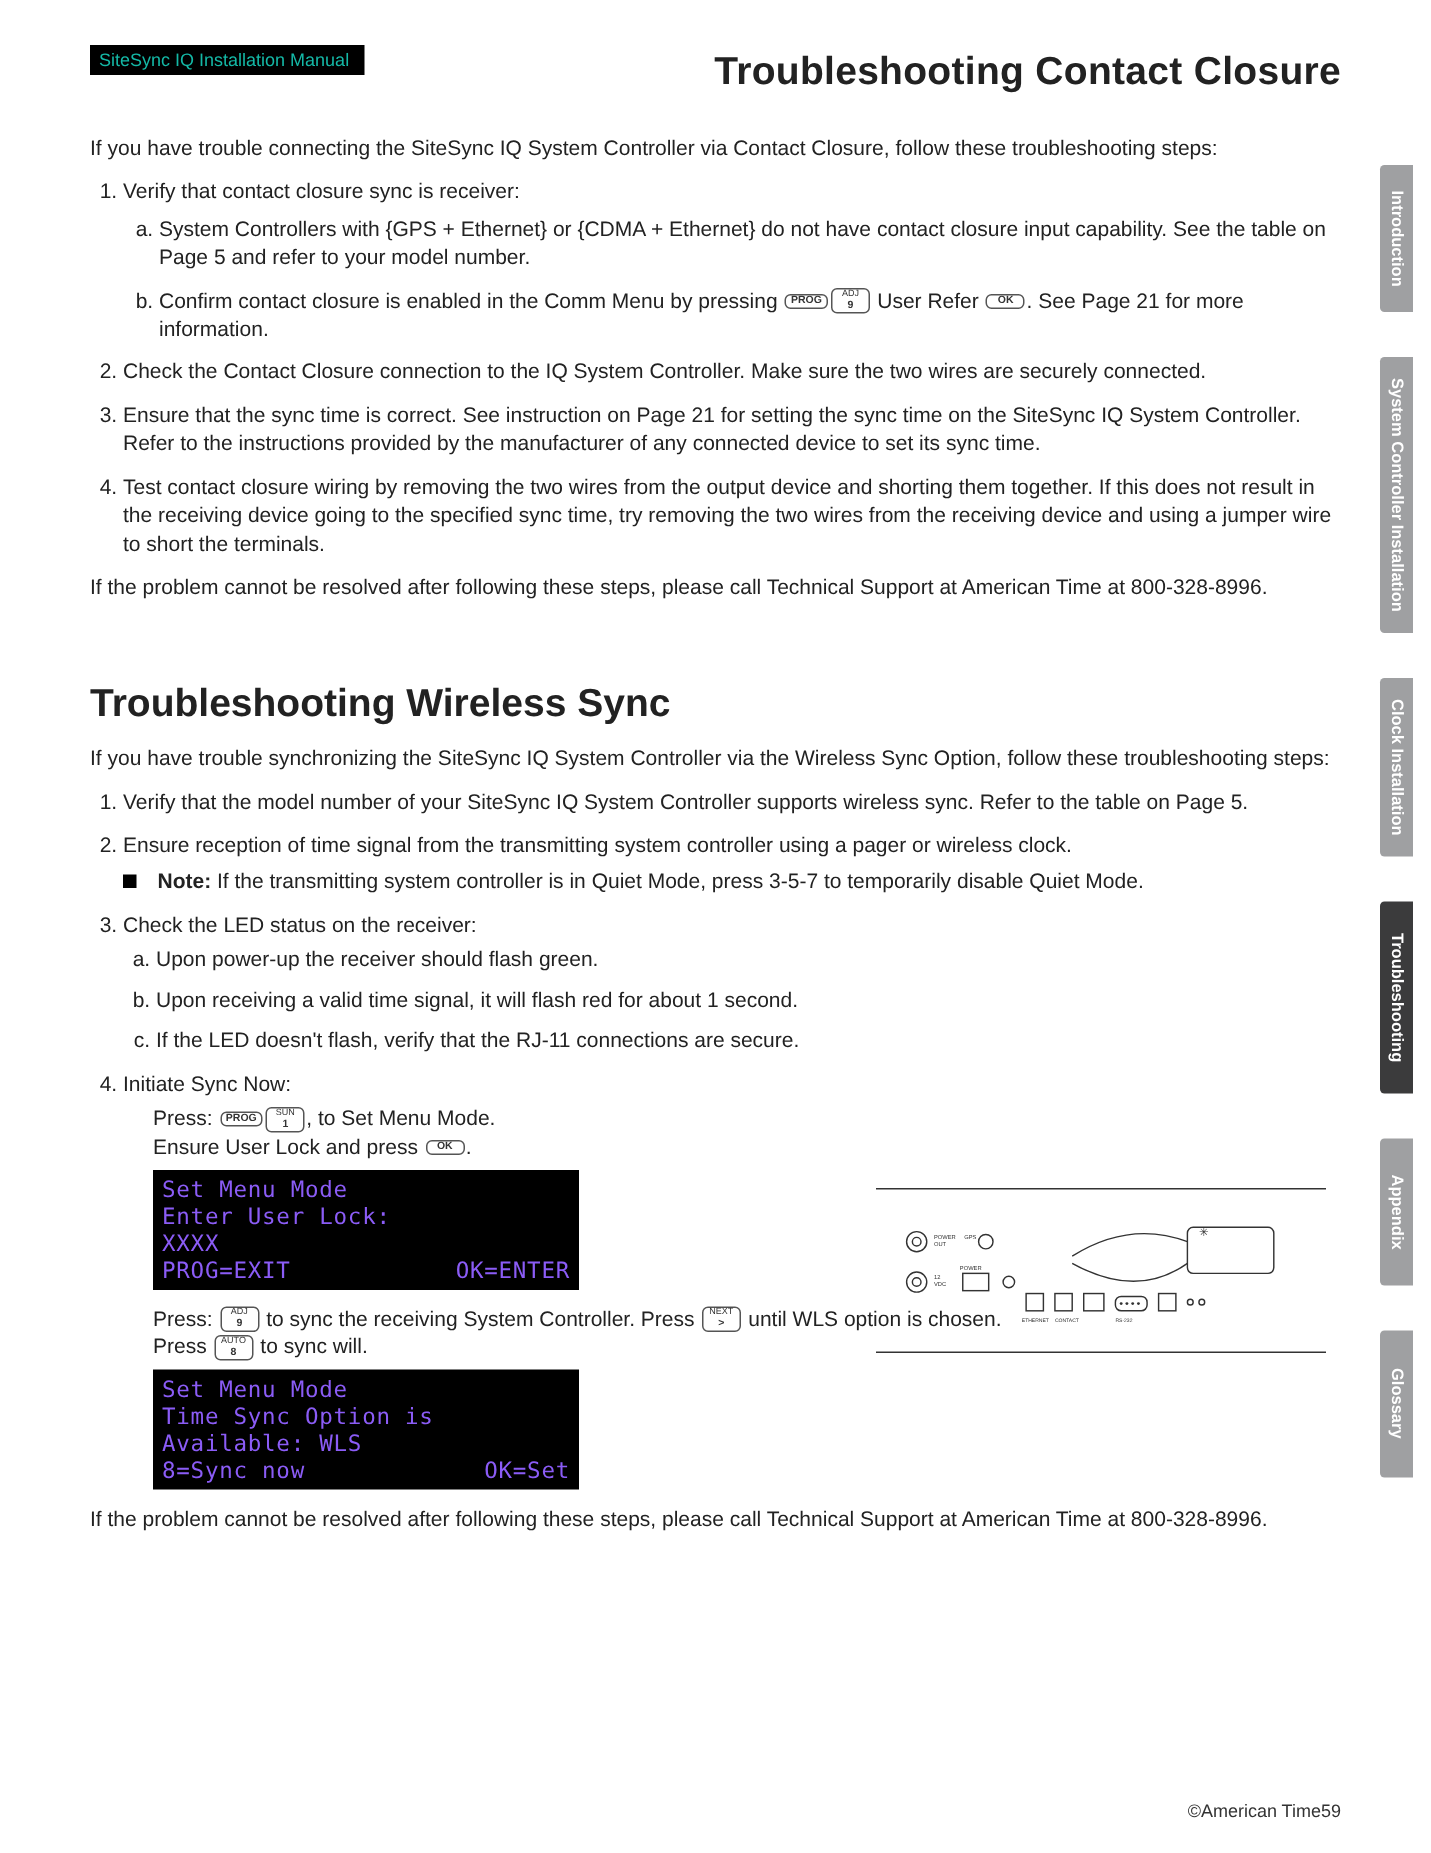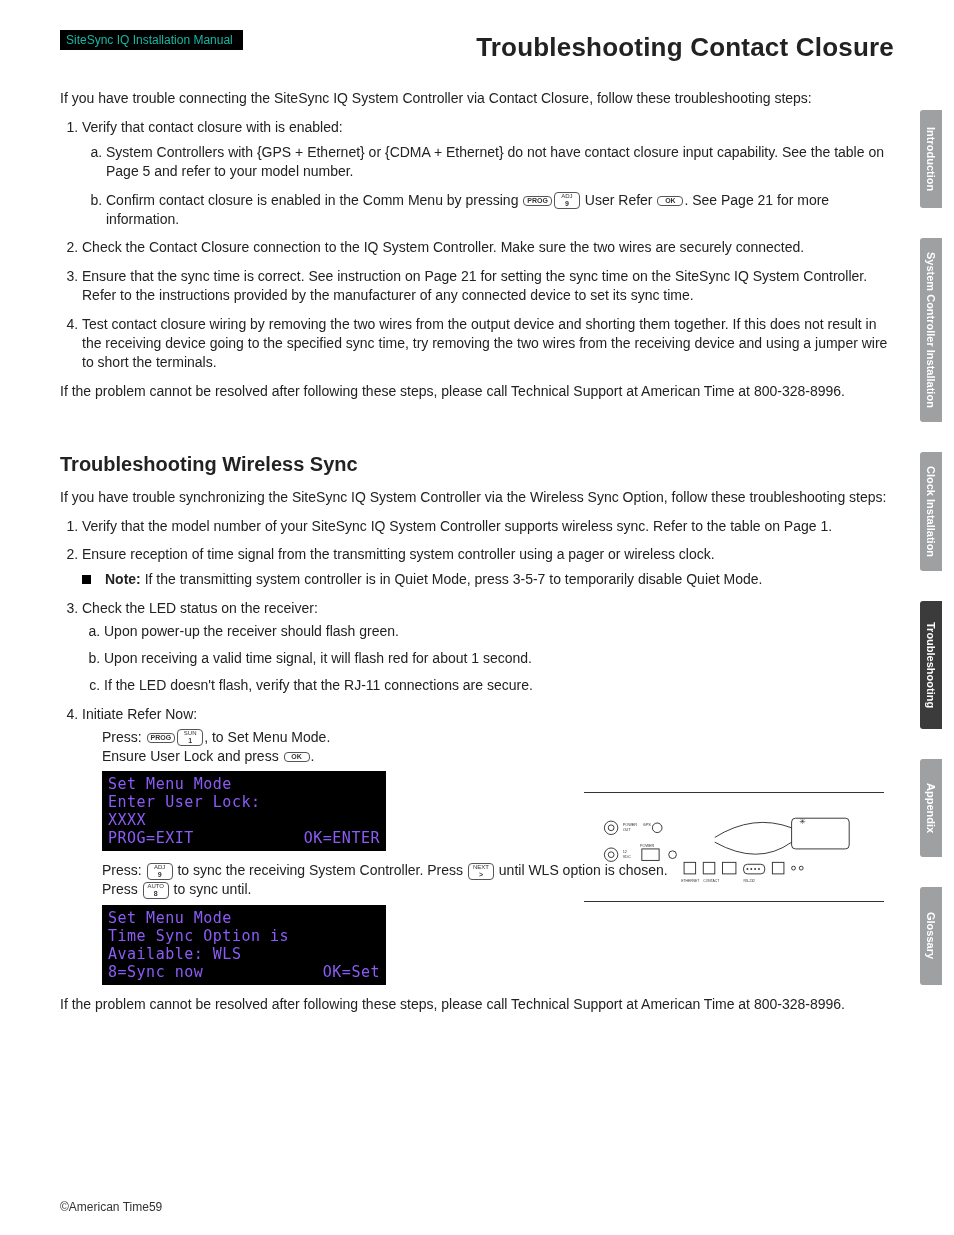--- a/index.html
+++ b/index.html
@@ -38,21 +38,21 @@
     letter-spacing: 0.2px;
   }
   .body-text { margin: 10px 0; }
   ol.main-list { padding-left: 22px; margin: 6px 0 10px 0; }
   ol.main-list > li { margin-bottom: 10px; }
   ol.sub-list { list-style-type: lower-alpha; padding-left: 24px; margin: 6px 0; }
   ol.sub-list > li { margin-bottom: 10px; }
   .section-title-left {
     font-family: "Arial Black", Arial, sans-serif;
     font-weight: 900;
-    font-size: 20px;
+    font-size: 26px;
     margin-top: 50px;
     margin-bottom: 10px;
   }
   .key {
     display: inline-block;
     border: 1px solid #555;
     border-radius: 4px;
     padding: 0 3px;
     font-size: 7px;
     line-height: 9px;
@@ -115,78 +115,78 @@
     justify-content:center;
     line-height: 1.3;
   }
   .tab.dark { background: #3b3b3c; }
   .footer {
     position: absolute;
     bottom: 20px;
     left: 60px;
     right: 60px;
     display: flex;
-    justify-content: flex-start;
+    justify-content: flex-end;
     font-size: 12px;
     color: #333;
   }
   ol.letter-plain { list-style-type: lower-alpha; padding-left: 22px; margin: 4px 0;}
   ol.letter-plain > li { margin-bottom: 8px; }
 </style>
 </head>
 <body>
 
 <div class="page">
 
   <div class="header-row">
     <span class="manual-tag">SiteSync IQ Installation Manual</span>
     <span class="page-title-right">Troubleshooting Contact Closure</span>
   </div>
 
   <p class="body-text">If you have trouble connecting the SiteSync IQ System Controller via Contact Closure, follow these troubleshooting steps:</p>
 
   <ol class="main-list">
     <li>
-      <span>Verify that contact closure with is enabled:</span>
+      <span>Verify that contact closure sync is receiver:</span>
       <ol class="sub-list">
         <li>System Controllers with {GPS + Ethernet} or {CDMA + Ethernet} do not have contact closure input capability. See the table on Page 5 and refer to your model number.</li>
         <li>
           <span>Confirm contact closure is enabled in the Comm Menu by pressing </span><span class="key"><span class="bot">PROG</span></span><span class="key"><span class="top">ADJ</span><span class="bot">9</span></span><span> User Refer </span><span class="key"><span class="bot">OK</span></span><span>. See Page 21 for more information.</span>
         </li>
       </ol>
     </li>
     <li>Check the Contact Closure connection to the IQ System Controller. Make sure the two wires are securely connected.</li>
     <li>Ensure that the sync time is correct. See instruction on Page 21 for setting the sync time on the SiteSync IQ System Controller. Refer to the instructions provided by the manufacturer of any connected device to set its sync time.</li>
     <li>Test contact closure wiring by removing the two wires from the output device and shorting them together. If this does not result in the receiving device going to the specified sync time, try removing the two wires from the receiving device and using a jumper wire to short the terminals.</li>
   </ol>
 
   <p class="body-text">If the problem cannot be resolved after following these steps, please call Technical Support at American Time at 800-328-8996.</p>
 
   <h2 class="section-title-left">Troubleshooting Wireless Sync</h2>
 
   <p class="body-text">If you have trouble synchronizing the SiteSync IQ System Controller via the Wireless Sync Option, follow these troubleshooting steps:</p>
 
   <ol class="main-list">
-    <li>Verify that the model number of your SiteSync IQ System Controller supports wireless sync. Refer to the table on Page 1.</li>
+    <li>Verify that the model number of your SiteSync IQ System Controller supports wireless sync. Refer to the table on Page 5.</li>
     <li>
       <span>Ensure reception of time signal from the transmitting system controller using a pager or wireless clock.</span>
       <div style="margin-top:6px;">
         <span class="black-square"></span><span class="note-label">Note:</span><span> If the transmitting system controller is in Quiet Mode, press 3-5-7 to temporarily disable Quiet Mode.</span>
       </div>
     </li>
     <li>
       <span>Check the LED status on the receiver:</span>
       <ol class="letter-plain">
         <li>Upon power-up the receiver should flash green.</li>
         <li>Upon receiving a valid time signal, it will flash red for about 1 second.</li>
         <li>If the LED doesn't flash, verify that the RJ-11 connections are secure.</li>
       </ol>
     </li>
     <li>
-      <span>Initiate Refer Now:</span>
+      <span>Initiate Sync Now:</span>
       <div class="indent-block" style="margin-top:4px;">
         <div>
           <span>Press: </span><span class="key"><span class="bot">PROG</span></span><span class="key"><span class="top">SUN</span><span class="bot">1</span></span><span>, to Set Menu Mode.</span>
         </div>
         <div>
           <span>Ensure User Lock and press </span><span class="key"><span class="bot">OK</span></span><span>.</span>
         </div>
       </div>
 
       <div class="lcd">
@@ -194,21 +194,21 @@
         <div>Enter User Lock:</div>
         <div>            XXXX</div>
         <div class="row"><span>PROG=EXIT</span><span>OK=ENTER</span></div>
       </div>
 
       <div class="indent-block">
         <div>
           <span>Press: </span><span class="key"><span class="top">ADJ</span><span class="bot">9</span></span><span> to sync the receiving System Controller. Press </span><span class="key"><span class="top">NEXT</span><span class="bot">&gt;</span></span><span> until WLS option is chosen.</span>
         </div>
         <div>
-          <span>Press </span><span class="key"><span class="top">AUTO</span><span class="bot">8</span></span><span> to sync until.</span>
+          <span>Press </span><span class="key"><span class="top">AUTO</span><span class="bot">8</span></span><span> to sync will.</span>
         </div>
       </div>
 
       <div class="lcd">
         <div>Set Menu Mode</div>
         <div>Time Sync Option is</div>
         <div>Available: WLS</div>
         <div class="row"><span>8=Sync now</span><span>OK=Set</span></div>
       </div>
     </li>

